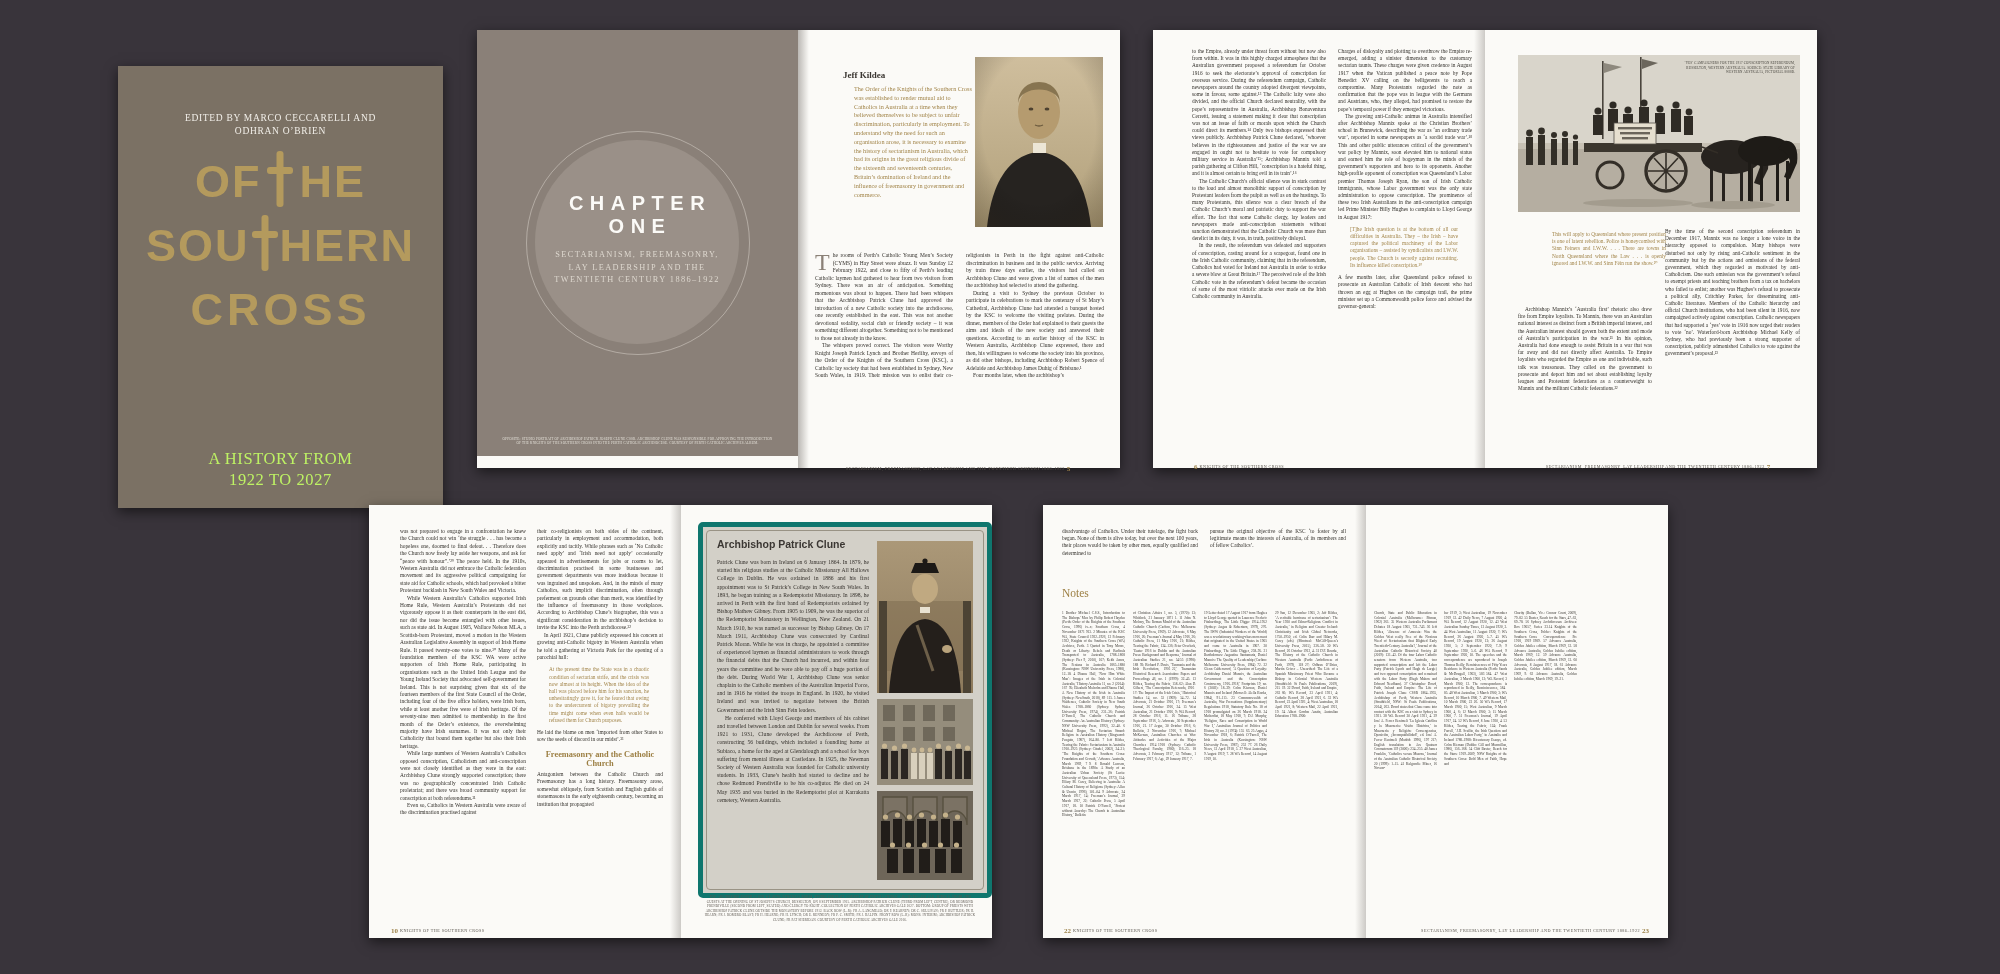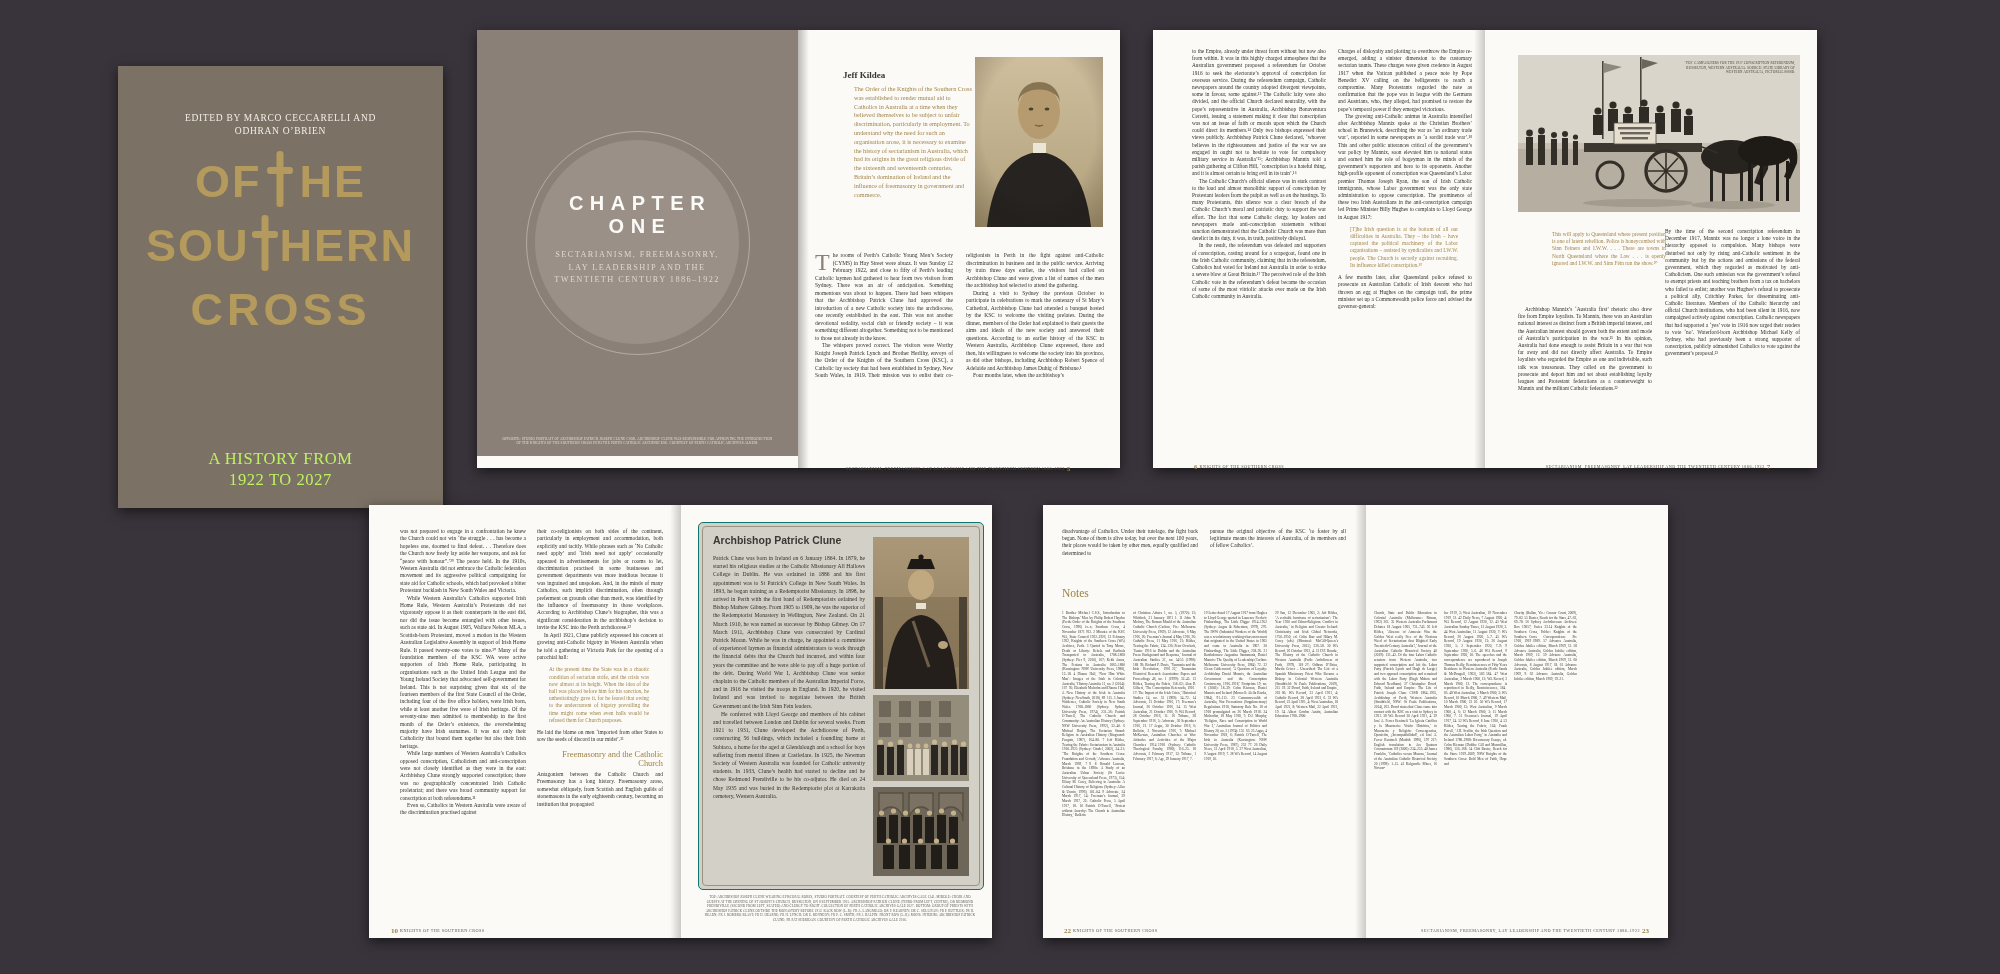--- a/index.html
+++ b/index.html
@@ -63,23 +63,23 @@
   .p7-quote{left:387px;top:196px;width:114px;}
   .p7-col1{left:365px;top:276px;width:134px;}
   .p7-col2{left:512px;top:198px;width:135px;}
   .p7-footer{left:365px;top:424px;width:282px;text-align:center;}
   .spreadC .gutterR{left:321px;}
   
   .spreadD{left:369px;top:505px;width:623px;height:433px;}
   .spreadD .gutterR{left:301px;}
   .p10-col1{left:31px;top:23px;width:126px;font-size:5.4px;line-height:7.4px;}
   .p10-col2{left:168px;top:23px;width:126px;font-size:5.4px;line-height:7.4px;}
-  .subhead{color:#9c7f43;font-weight:normal;font-size:8.4px;line-height:9.6px;margin:6px 0 2px;text-indent:0 !important;text-align:right;}
+  .subhead{color:#9c7f43;font-weight:bold;font-size:8.4px;line-height:9.6px;margin:6px 0 2px;text-indent:0 !important;text-align:center;}
   .p10-footer{left:20px;top:413px;}
-  .p11-panel{left:329px;top:17px;width:284px;height:366px;background:#d3d0c8;border:1px solid #0f766e;border-radius:5px;}
+  .p11-panel{left:329px;top:17px;width:284px;height:366px;background:#d3d0c8;border:5px solid #0f766e;border-radius:5px;}
   .p11-panel::before{content:"";position:absolute;left:3px;top:3px;right:3px;bottom:3px;border:1px solid #999385;border-radius:4px;pointer-events:none;}
   .p11-title{left:14px;top:11px;font-family:"Liberation Sans","DejaVu Sans",sans-serif;font-weight:bold;
              font-size:10.5px;color:#3b3733;}
   .p11-text{left:14px;top:31px;width:152px;font-size:5.6px;line-height:8.2px;text-align:justify;color:#35312c;}
   .p11-text p{margin:0;text-indent:8px;}
   .p11-text p.nofirst{text-indent:0;}
   .ph{left:174px;width:96px;}
   .ph1{top:14px;height:152px;}
   .ph2{top:172px;height:86px;}
   .ph3{top:264px;height:89px;}

